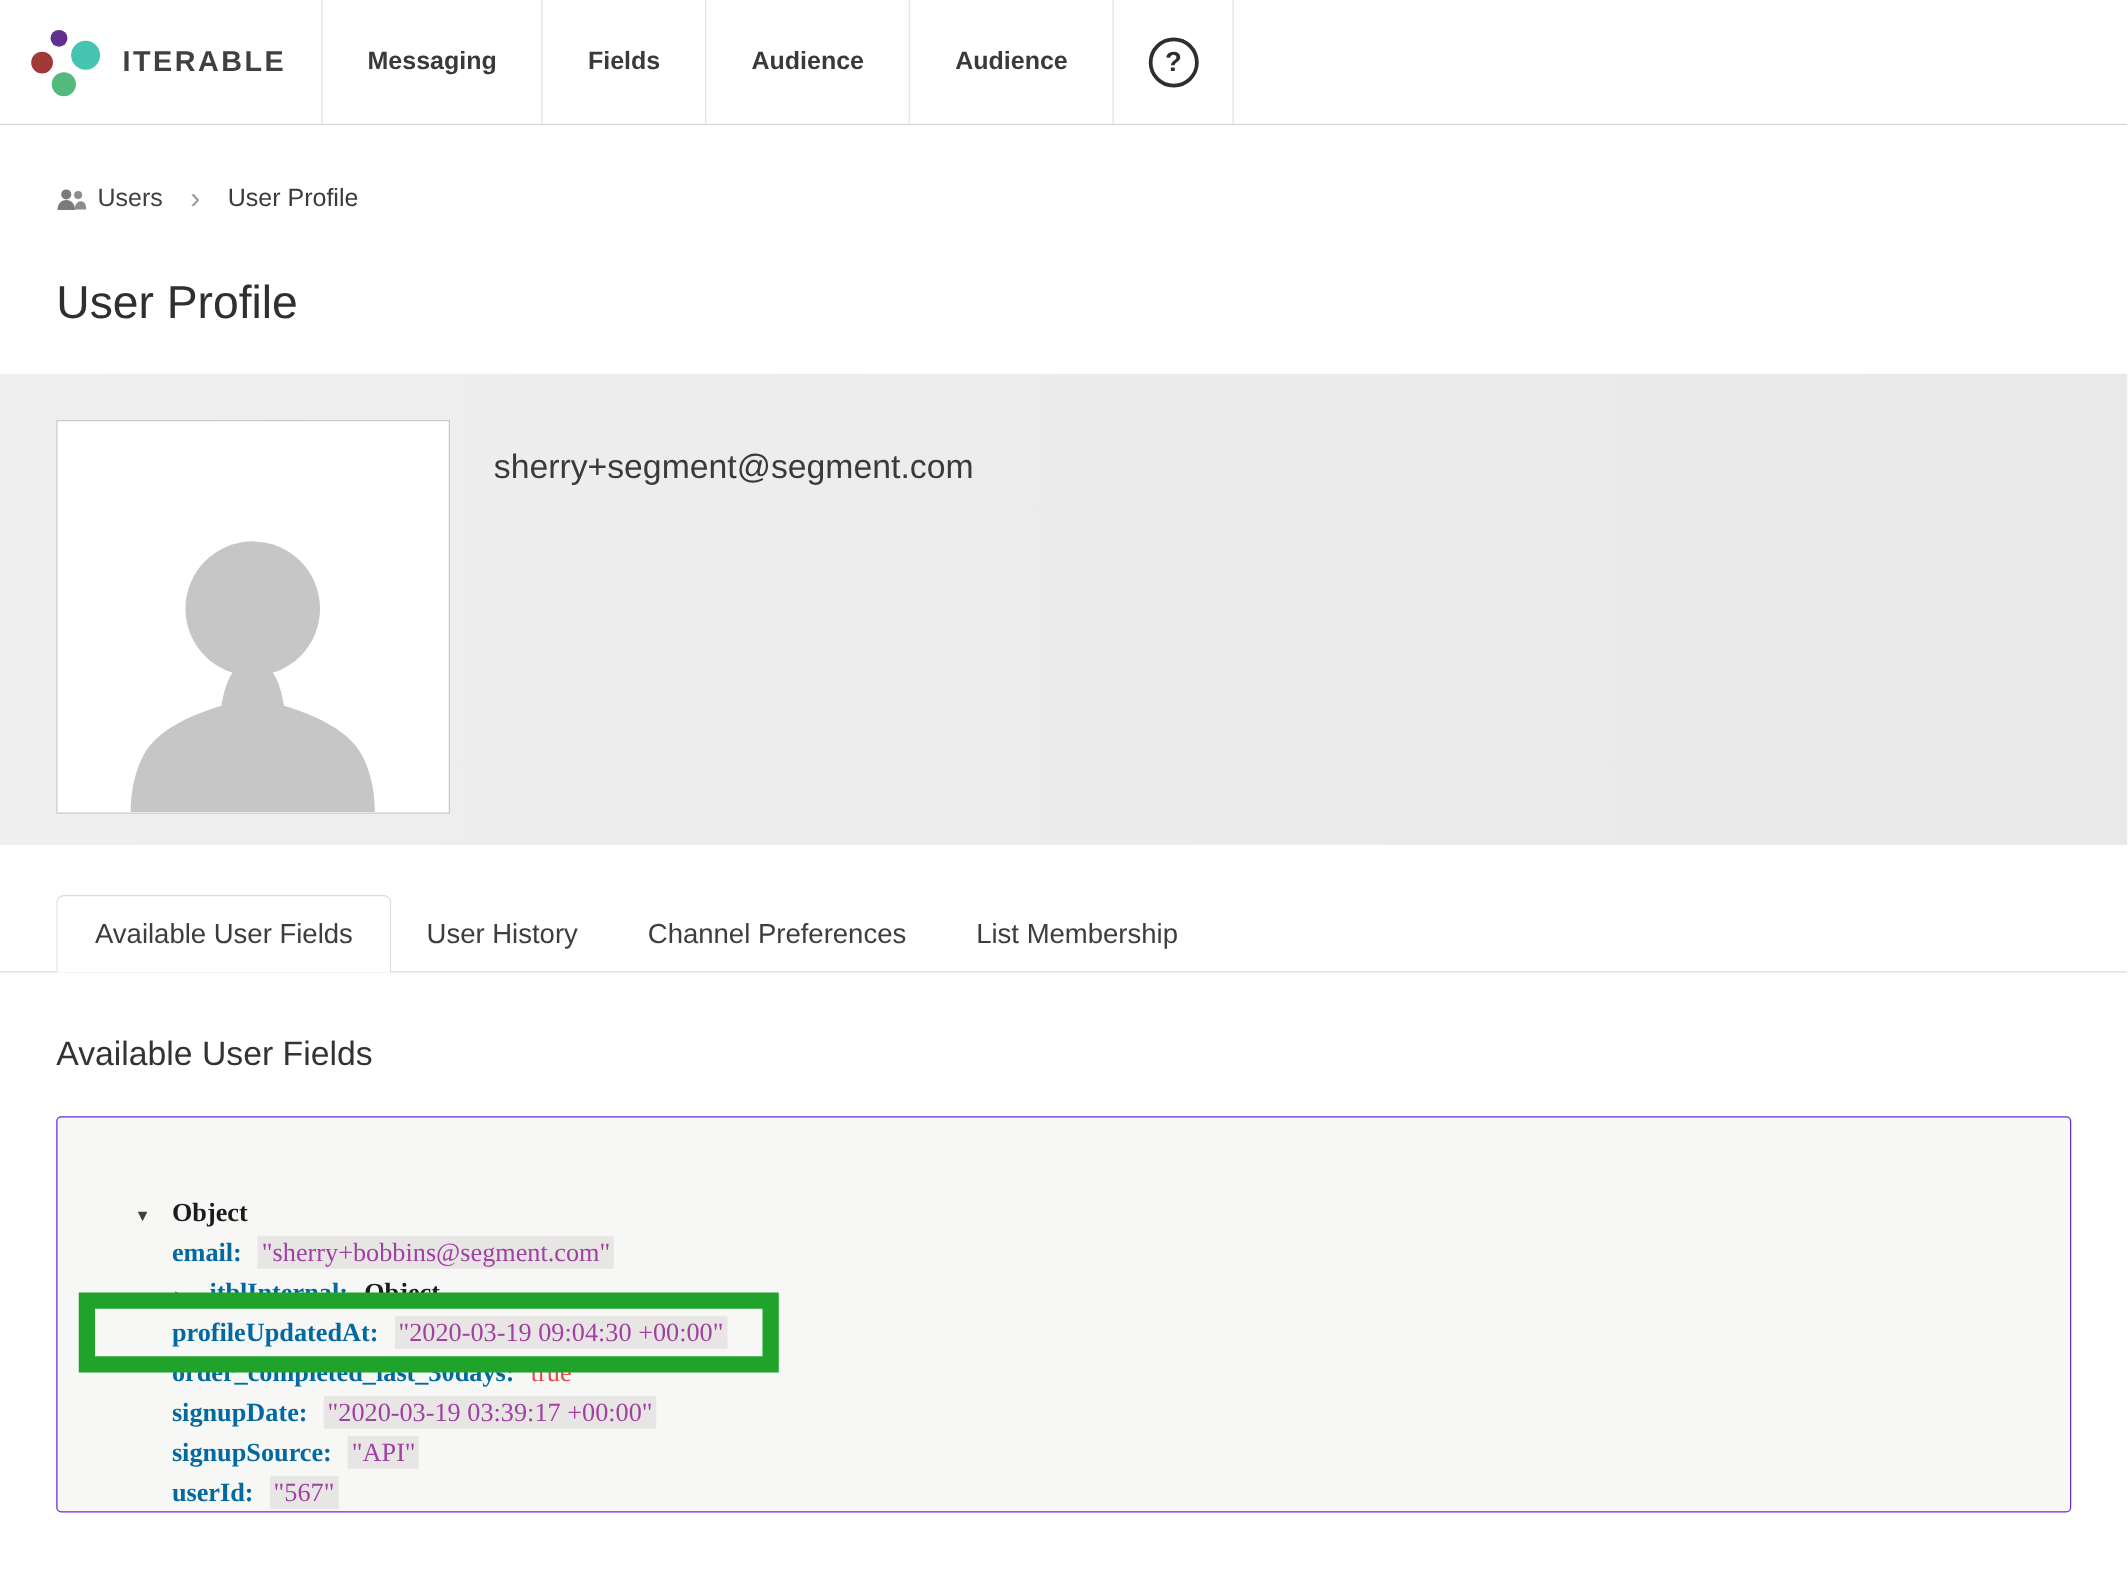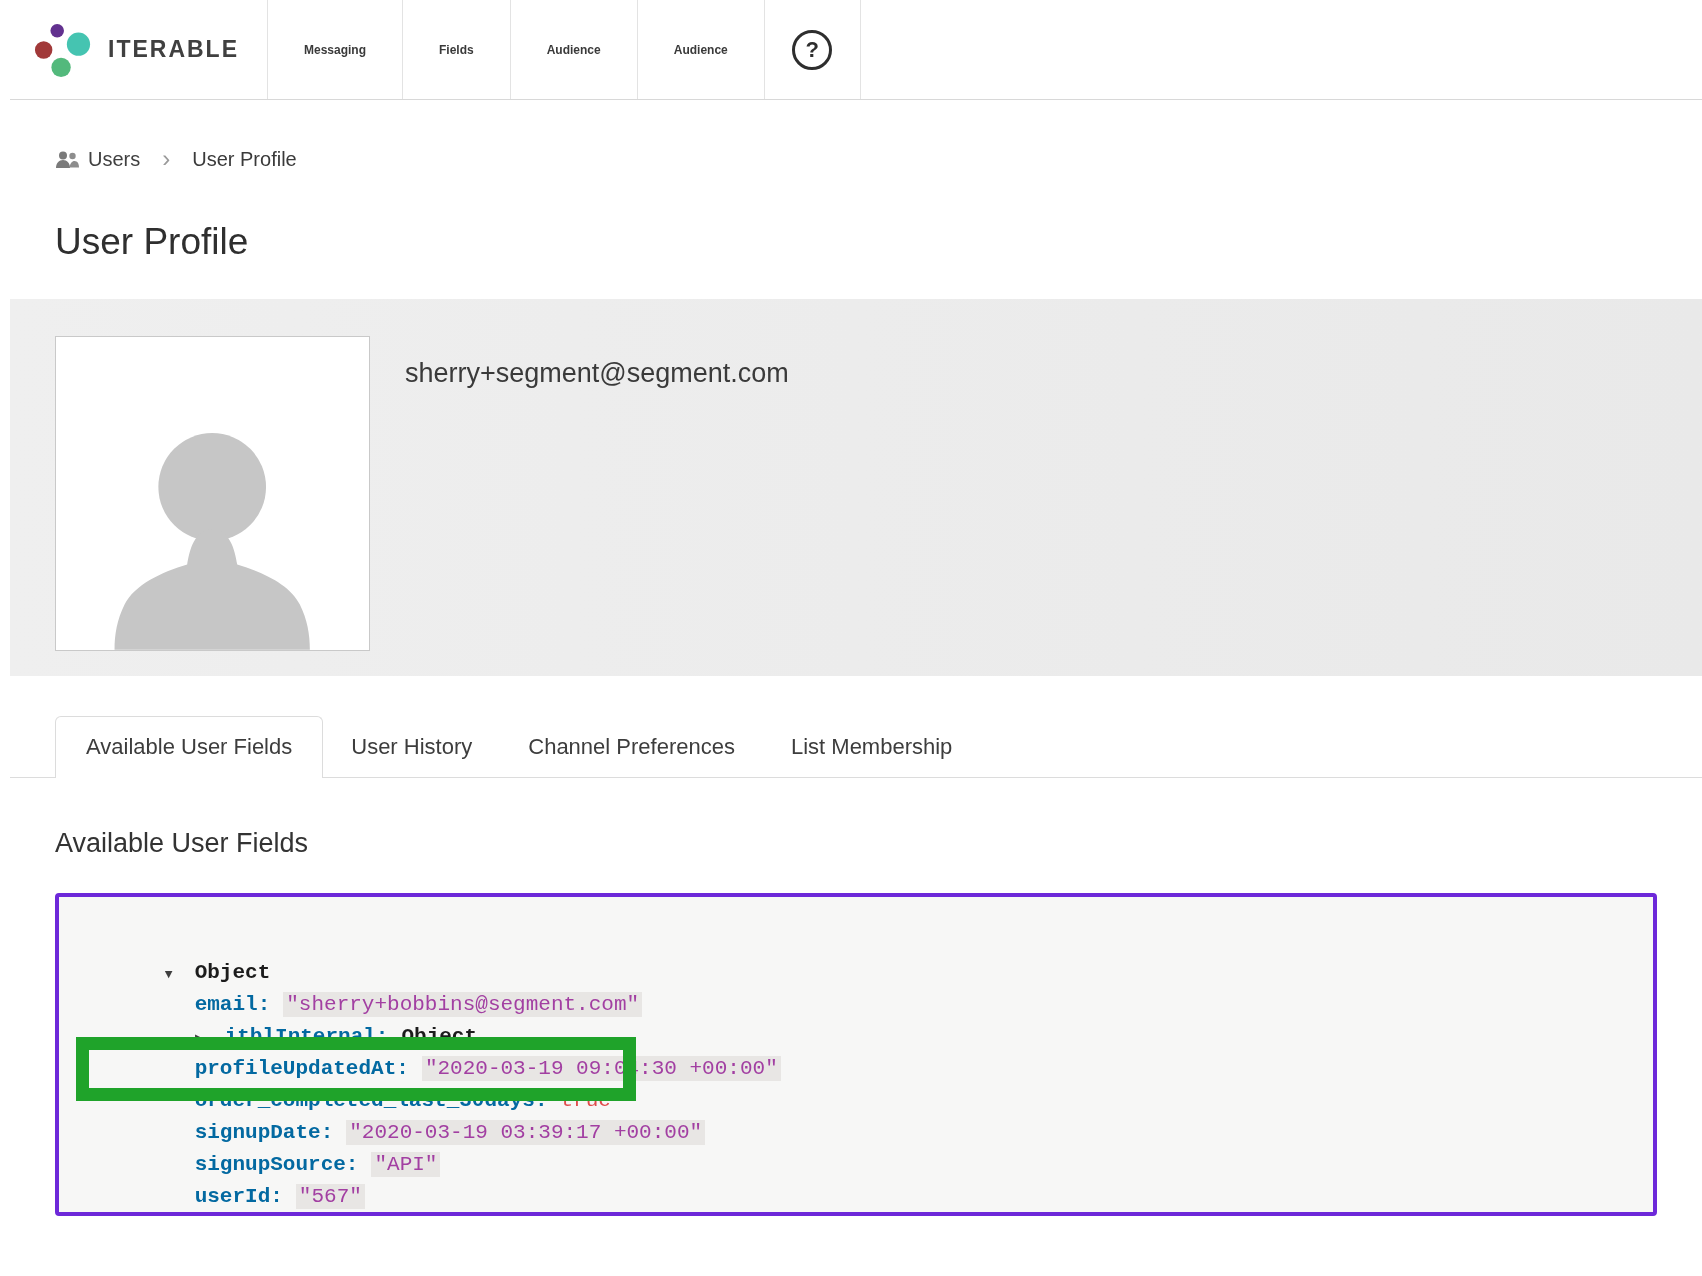--- a/index.html
+++ b/index.html
@@ -1,23 +1,23 @@
 <!DOCTYPE html>
 <html><head>
 <meta charset="utf-8">
 <style>
   * { margin:0; padding:0; box-sizing:border-box; }
   body { font-family:"Liberation Sans", sans-serif; background:#fff; color:#333; }
-  .page { width:1702px; height:1276px; background:#fff; overflow:hidden; position:relative;padding-left:10px; }
+  .page { width:1702px; height:1276px; background:#fff; overflow:hidden; position:relative; }
 
   
   .topnav { display:flex; align-items:stretch; height:100px; border-bottom:1px solid #d8d8d8; background:#fff; }
   .brand { display:flex; align-items:center; gap:16px; padding:0 28px 0 24px; border-right:1px solid #e3e3e3; cursor:pointer; }
   .brand-text { font-size:23px; font-weight:bold; letter-spacing:2px; color:#404040; }
-  .nav-item { display:flex; align-items:center; padding:0 36px; border-right:1px solid #e3e3e3; font-size:12px; font-weight:bold; color:#3a3a3a; cursor:pointer; }
+  .nav-item { display:flex; align-items:center; padding:0 36px; border-right:1px solid #e3e3e3; font-size:20px; font-weight:bold; color:#3a3a3a; cursor:pointer; }
   .help-cell { display:flex; align-items:center; justify-content:center; width:96px; border-right:1px solid #e3e3e3; cursor:pointer; }
   .help-circle { width:40px; height:40px; border:3px solid #2e2e2e; border-radius:50%; display:flex; align-items:center; justify-content:center; font-size:22px; font-weight:bold; color:#2e2e2e; }
 
   
   .breadcrumb { display:flex; align-items:center; margin:47px 45px 0; font-size:20px; }
   .crumb-users { display:flex; align-items:center; gap:9px; color:#404040; cursor:pointer; }
   .crumb-sep { color:#9a9a9a; margin:0 22px; font-size:24px; line-height:1; }
   .crumb-current { color:#3a3a3a; }
 
   
@@ -31,22 +31,22 @@
 
   
   .tabs { display:flex; align-items:flex-end; margin-top:40px; padding:0 45px; border-bottom:1px solid #dcdcdc; }
   .tab { padding:17px 28px; font-size:22px; color:#3d3d3d; cursor:pointer; white-space:nowrap; }
   .tab.active { background:#fff; border:1px solid #dcdcdc; border-bottom:none; border-radius:6px 6px 0 0; margin-bottom:-1px; padding:17px 30px 18px; }
 
   
   .section-heading { margin:50px 45px 0; font-size:27px; font-weight:400; color:#333; }
 
   
-  .code-box { position:relative; margin:34px 45px 0; background:#f7f7f6; border:4px solid #6d28d9; border-radius:4px;
-              padding:28px 40px 31px 30px; font-family:Liberation Mono, monospace; font-size:21px; line-height:32px; color:#1e1e1e; }
+  .code-box { position:relative; margin:34px 45px 0; background:#f7f7f6; border:1px solid #6d28d9; border-radius:4px;
+              padding:28px 40px 31px 30px; font-family:Liberation Serif, serif; font-size:21px; line-height:32px; color:#1e1e1e; }
   .trow { white-space:pre; height:32px; }
   .trow.child { padding-left:30px; }
   .expander { display:inline-block; width:30px; font-size:13px; color:#3f3f3f; cursor:pointer; }
   .key { font-weight:bold; color:#0369a1; margin-right:13px; }
   .obj { font-weight:bold; color:#1c1c1c; }
   .val-string { color:#a23fa2; background:#e8e6e4; padding:1px 3px; }
   .val-bool { color:#e04b4b; }
   .green-box { position:absolute; left:17px; top:140px; width:560px; height:64px; border:13px solid #1fa32a; pointer-events:none; z-index:3; }
 </style>
 </head>

